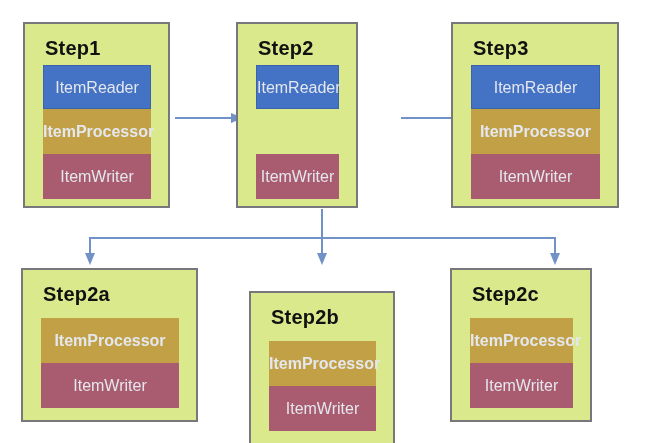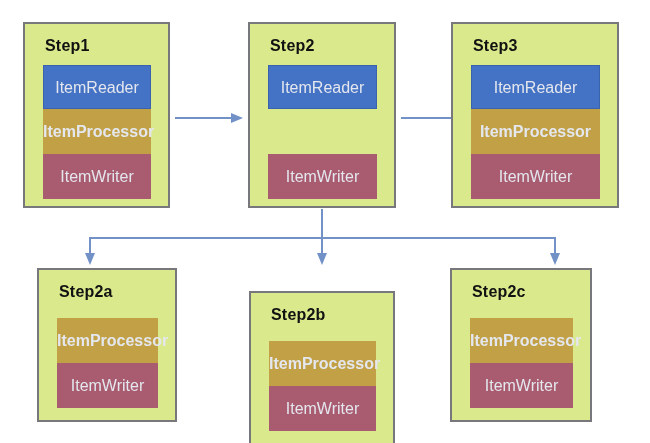--- a/index.html
+++ b/index.html
@@ -26,29 +26,29 @@
     background: #ffffff;
   }
   .step-box {
     position: absolute;
     background: var(--box-fill);
     border: 2px solid var(--box-border);
   }
   .step-box.top { top: 22px; height: 186px; }
   .step-box.bottom { top: 268px; height: 154px; }
   .pos-1 { left: 23px;  width: 147px; }
-  .pos-2 { left: 248px; width: 148px; }
+  .pos-2 { left: 236px; width: 122px; }
   .pos-3 { left: 451px; width: 168px; }
-  .pos-4 { left: 37px;  width: 140px; }
+  .pos-4 { left: 21px;  width: 177px; }
   .pos-5 { left: 249px; width: 146px; margin-top: 23px; }
   .pos-6 { left: 450px; width: 142px; padding-left: 32px; }
   .step-title {
     position: absolute;
     top: 13px; left: 20px;
-    font-size: 16px;
+    font-size: 20px;
     font-weight: 700;
     color: var(--title-text);
     letter-spacing: 0.2px;
   }
   .block {
     position: absolute;
     left: 18px; right: 17px;
     height: 45px;
     line-height: 45px;
     text-align: center;

